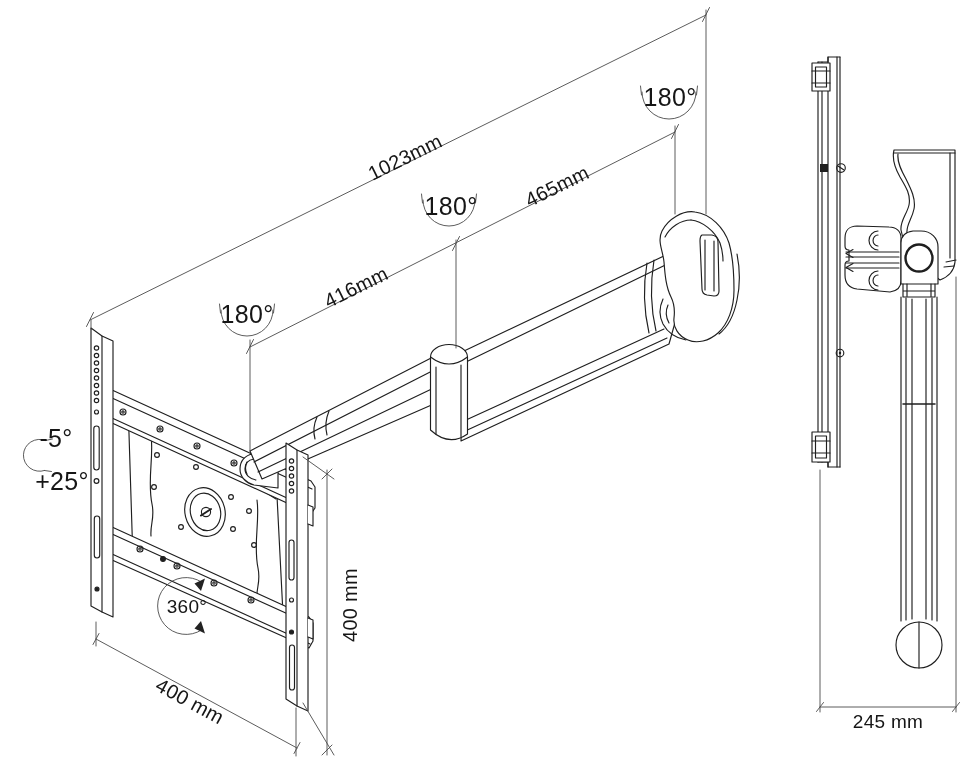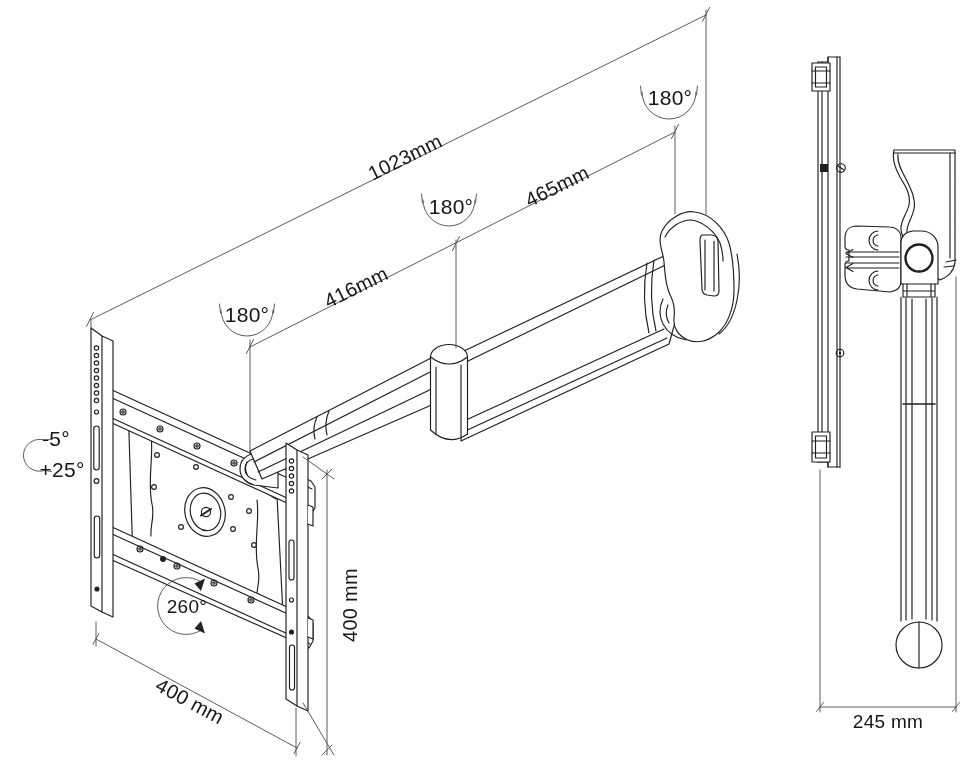--- a/index.html
+++ b/index.html
@@ -6,21 +6,21 @@
   #stage{
     position:relative;width:980px;height:770px;background:#fff;overflow:hidden;
     font-family:"Liberation Sans", sans-serif;
   }
   #stage svg{position:absolute;left:0;top:0;}
   .lbl{
     position:absolute;color:#161616;white-space:nowrap;
     transform:translate(-50%,-50%) rotate(var(--r,0deg));
     font-size:20px;line-height:1;letter-spacing:.3px;
   }
-  .lbl.ang{font-size:21px;}
+  .lbl.ang{font-size:25px;}
   .lbl.small{font-size:19px;}
 </style>
 </head>
 <body>
 
 <div id="stage">
 
   <svg width="980" height="770" viewBox="0 0 980 770">
 
     <g stroke="#1f1f1f" stroke-width="1.15" fill="none" stroke-linejoin="round" stroke-linecap="round">
@@ -286,23 +286,23 @@
   <div class="lbl" style="left:356px;top:287px;--r:-26.3deg">416mm</div>
 
   <div class="lbl ang" style="left:670px;top:97px">180°</div>
 
   <div class="lbl ang" style="left:451px;top:206px">180°</div>
 
   <div class="lbl ang" style="left:247px;top:314px">180°</div>
 
   <div class="lbl ang" style="left:56px;top:438px">-5°</div>
 
-  <div class="lbl ang" style="left:62px;top:469px">+25°</div>
-
-  <div class="lbl small" style="left:187px;top:606px">260°</div>
+  <div class="lbl ang" style="left:62px;top:481px">+25°</div>
+
+  <div class="lbl small" style="left:187px;top:606px">360°</div>
 
   <div class="lbl" style="left:350px;top:605px;--r:-90deg">400 mm</div>
 
   <div class="lbl" style="left:190px;top:701px;--r:28.5deg">400 mm</div>
 
   <div class="lbl small" style="left:888px;top:721px">245 mm</div>
 
 </div>
 
 </body></html>

